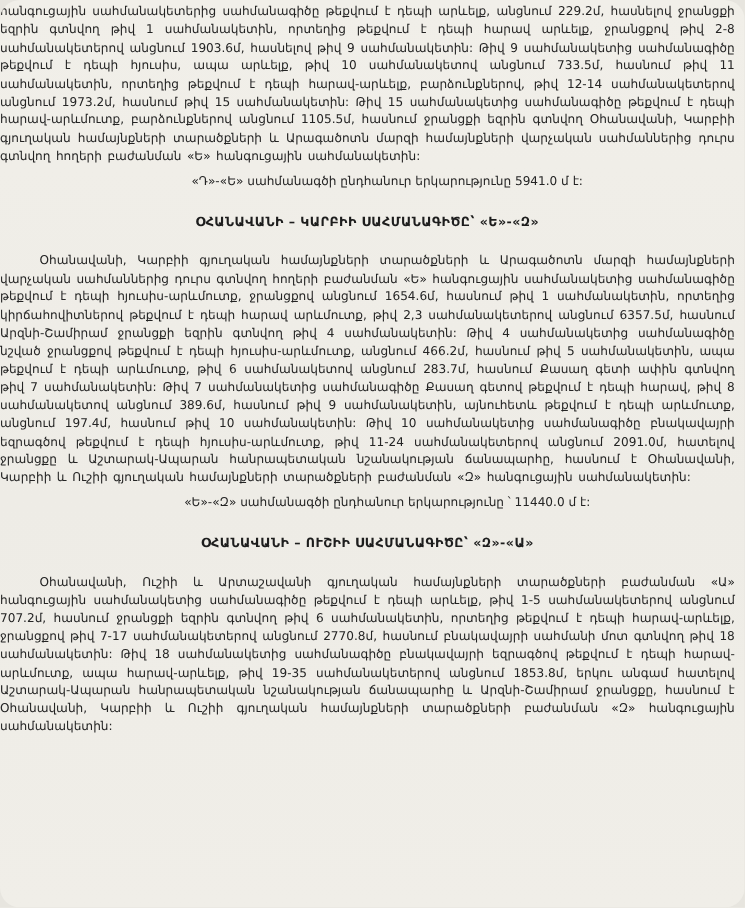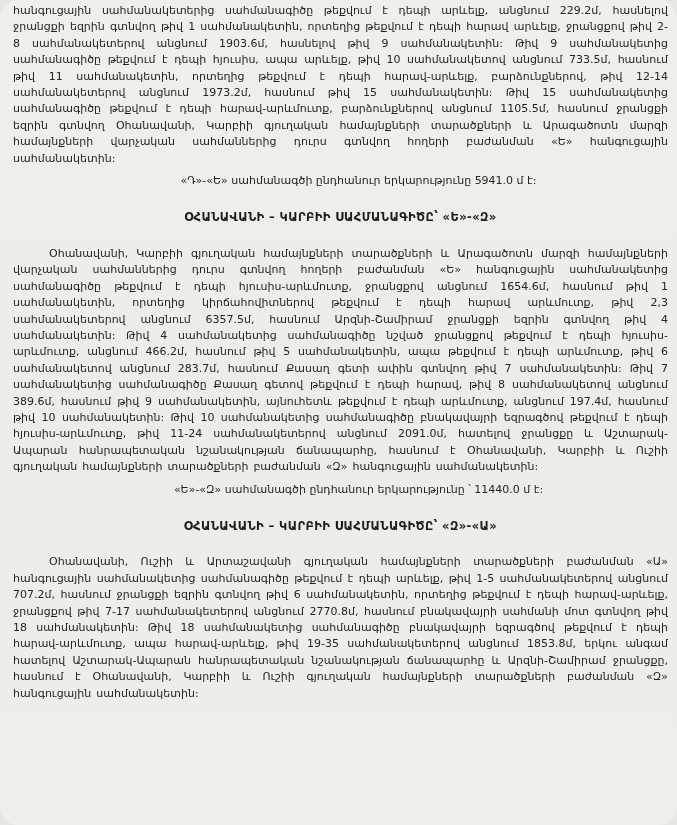--- a/index.html
+++ b/index.html
@@ -6,21 +6,21 @@
     margin: 0;
     padding: 0;
     background: #e7e5df;
   }
   .page {
     position: relative;
     width: 677px;
     height: 825px;
     margin: 0;
     box-sizing: border-box;
-    padding: 3px 9px 4px 13px;
+    padding: 3px 9px 4px 0;
     background: #f0eee8;
     background-image: linear-gradient(180deg, #f1efe9 0%, #eeece6 55%, #f0eee8 100%);
     font-family: "DejaVu Sans", sans-serif;
     font-size: 11px;
     line-height: 16.4px;
     color: #242424;
     overflow: hidden;
     border-radius: 18px;
     -webkit-font-smoothing: antialiased;
   }
@@ -54,18 +54,18 @@
   <p class="para">հանգուցային սահմանակետերից սահմանագիծը թեքվում է դեպի արևելք, անցնում 229.2մ, հասնելով ջրանցքի եզրին գտնվող թիվ 1 սահմանակետին, որտեղից թեքվում է դեպի հարավ արևելք, ջրանցքով թիվ 2-8 սահմանակետերով անցնում 1903.6մ, հասնելով թիվ 9 սահմանակետին: Թիվ 9 սահմանակետից սահմանագիծը թեքվում է դեպի հյուսիս, ապա արևելք, թիվ 10 սահմանակետով անցնում 733.5մ, հասնում թիվ 11 սահմանակետին, որտեղից թեքվում է դեպի հարավ-արևելք, բարձունքներով, թիվ 12-14 սահմանակետերով անցնում 1973.2մ, հասնում թիվ 15 սահմանակետին: Թիվ 15 սահմանակետից սահմանագիծը թեքվում է դեպի հարավ-արևմուտք, բարձունքներով անցնում 1105.5մ, հասնում ջրանցքի եզրին գտնվող Օհանավանի, Կարբիի գյուղական համայնքների տարածքների և Արագածոտն մարզի համայնքների վարչական սահմաններից դուրս գտնվող հողերի բաժանման «Ե» հանգուցային սահմանակետին:</p>
 
   <p class="total-line">«Դ»-«Ե» սահմանագծի ընդհանուր երկարությունը 5941.0 մ է:</p>
 
   <h2 class="heading">ՕՀԱՆԱՎԱՆԻ – ԿԱՐԲԻԻ ՍԱՀՄԱՆԱԳԻԾԸ՝ «Ե»-«Զ»</h2>
 
   <p class="para indented">Օհանավանի, Կարբիի գյուղական համայնքների տարածքների և Արագածոտն մարզի համայնքների վարչական սահմաններից դուրս գտնվող հողերի բաժանման «Ե» հանգուցային սահմանակետից սահմանագիծը թեքվում է դեպի հյուսիս-արևմուտք, ջրանցքով անցնում 1654.6մ, հասնում թիվ 1 սահմանակետին, որտեղից կիրճահովիտներով թեքվում է դեպի հարավ արևմուտք, թիվ 2,3 սահմանակետերով անցնում 6357.5մ, հասնում Արզնի-Շամիրամ ջրանցքի եզրին գտնվող թիվ 4 սահմանակետին: Թիվ 4 սահմանակետից սահմանագիծը նշված ջրանցքով թեքվում է դեպի հյուսիս-արևմուտք, անցնում 466.2մ, հասնում թիվ 5 սահմանակետին, ապա թեքվում է դեպի արևմուտք, թիվ 6 սահմանակետով անցնում 283.7մ, հասնում Քասաղ գետի ափին գտնվող թիվ 7 սահմանակետին: Թիվ 7 սահմանակետից սահմանագիծը Քասաղ գետով թեքվում է դեպի հարավ, թիվ 8 սահմանակետով անցնում 389.6մ, հասնում թիվ 9 սահմանակետին, այնուհետև թեքվում է դեպի արևմուտք, անցնում 197.4մ, հասնում թիվ 10 սահմանակետին: Թիվ 10 սահմանակետից սահմանագիծը բնակավայրի եզրագծով թեքվում է դեպի հյուսիս-արևմուտք, թիվ 11-24 սահմանակետերով անցնում 2091.0մ, հատելով ջրանցքը և Աշտարակ-Ապարան հանրապետական նշանակության ճանապարհը, հասնում է Օհանավանի, Կարբիի և Ուշիի գյուղական համայնքների տարածքների բաժանման «Զ» հանգուցային սահմանակետին:</p>
 
   <p class="total-line">«Ե»-«Զ» սահմանագծի ընդհանուր երկարությունը ՝ 11440.0 մ է:</p>
 
-  <h2 class="heading">ՕՀԱՆԱՎԱՆԻ – ԿԱՐԲԻԻ ՍԱՀՄԱՆԱԳԻԾԸ՝ «Զ»-«Ա»</h2>
+  <h2 class="heading">ՕՀԱՆԱՎԱՆԻ – ՈՒՇԻԻ ՍԱՀՄԱՆԱԳԻԾԸ՝ «Զ»-«Ա»</h2>
 
   <p class="para indented">Օհանավանի, Ուշիի և Արտաշավանի գյուղական համայնքների տարածքների բաժանման «Ա» հանգուցային սահմանակետից սահմանագիծը թեքվում է դեպի արևելք, թիվ 1-5 սահմանակետերով անցնում 707.2մ, հասնում ջրանցքի եզրին գտնվող թիվ 6 սահմանակետին, որտեղից թեքվում է դեպի հարավ-արևելք, ջրանցքով թիվ 7-17 սահմանակետերով անցնում 2770.8մ, հասնում բնակավայրի սահմանի մոտ գտնվող թիվ 18 սահմանակետին: Թիվ 18 սահմանակետից սահմանագիծը բնակավայրի եզրագծով թեքվում է դեպի հարավ-արևմուտք, ապա հարավ-արևելք, թիվ 19-35 սահմանակետերով անցնում 1853.8մ, երկու անգամ հատելով Աշտարակ-Ապարան հանրապետական նշանակության ճանապարհը և Արզնի-Շամիրամ ջրանցքը, հասնում է Օհանավանի, Կարբիի և Ուշիի գյուղական համայնքների տարածքների բաժանման «Զ» հանգուցային սահմանակետին:</p>
 
 
 </div>
 
 </body></html>

